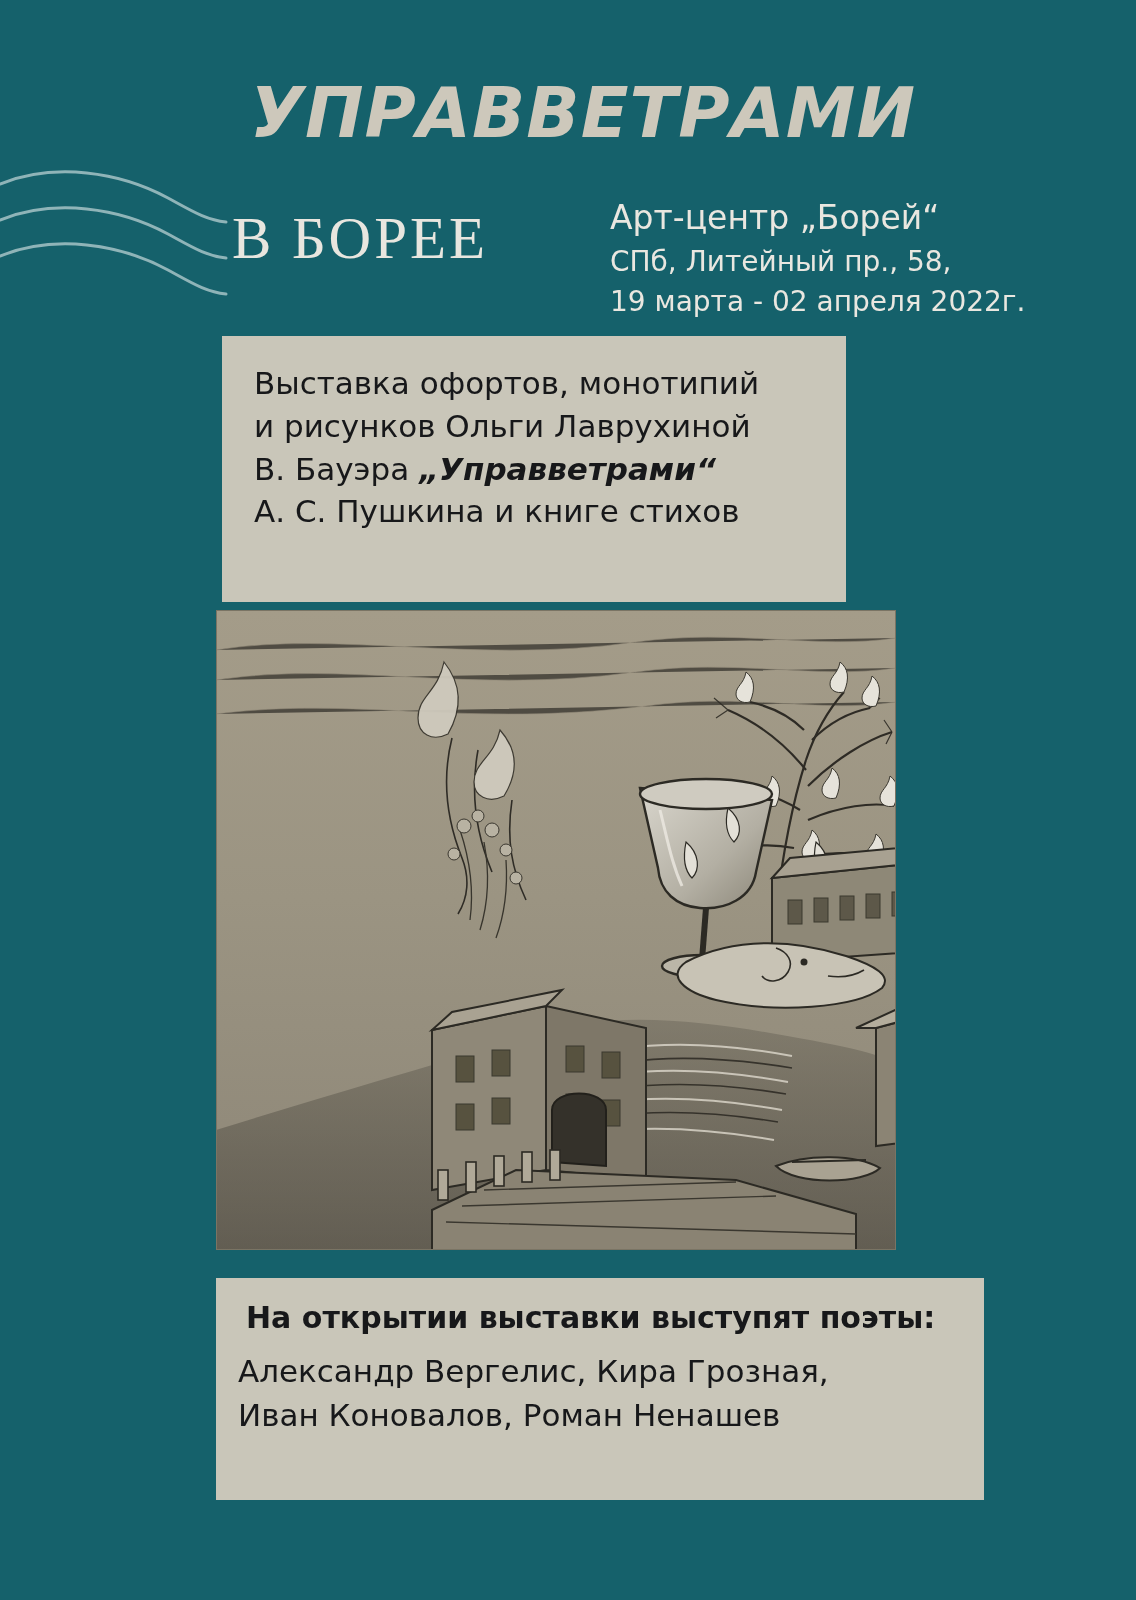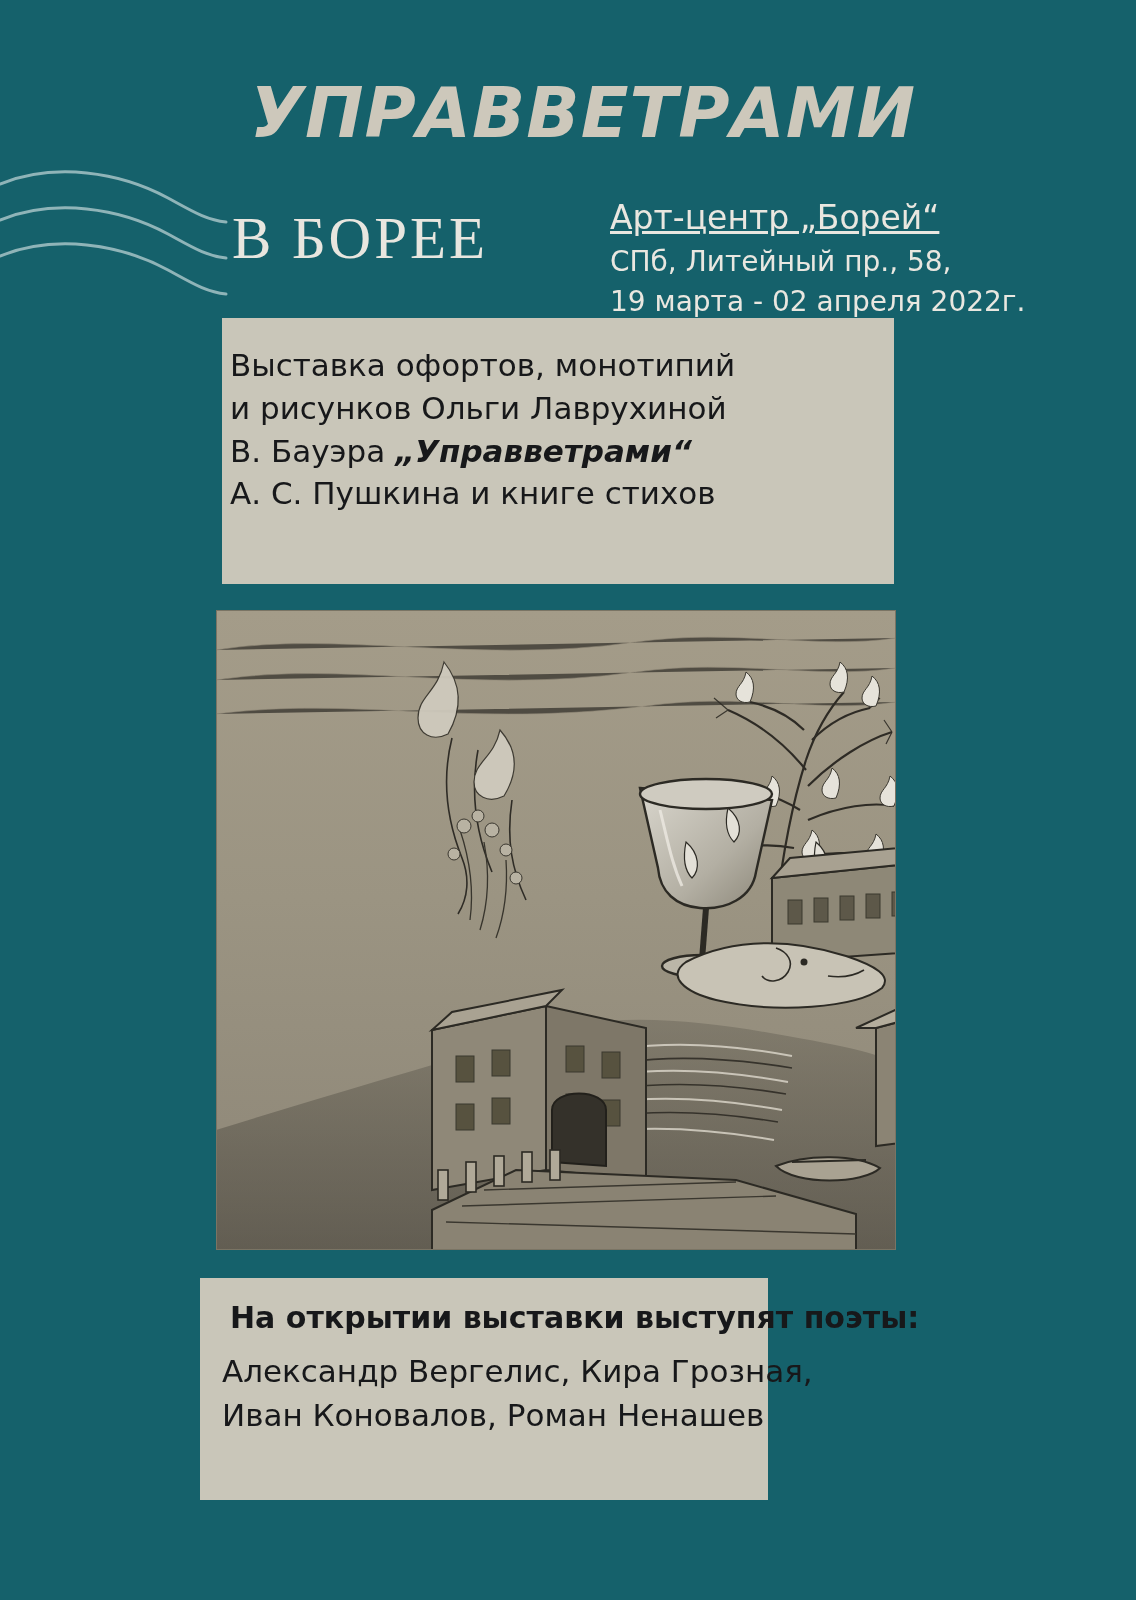--- a/index.html
+++ b/index.html
@@ -64,42 +64,41 @@
     position: absolute;
     left: 610px;
     top: 196px;
     color: #e9e7e0;
     line-height: 1.33;
   }
   .venue .v-name {
     font-size: 33px;
     letter-spacing: 0px;
     white-space: nowrap;
-    text-decoration: underline;
   }
   .venue .v-addr,
   .venue .v-dates {
     font-size: 28px;
     white-space: nowrap;
   }
   .venue .v-addr { margin-top: 3px; }
   .venue .v-dates { margin-top: 3px; }
 
   
   .panel {
     position: absolute;
     background: #c9c6b9;
     color: #17181a;
   }
   .desc {
     left: 222px;
-    top: 318px;
-    width: 672px;
+    top: 336px;
+    width: 624px;
     height: 266px;
-    padding: 26px 0 0 8px;
+    padding: 26px 0 0 32px;
     box-sizing: border-box;
   }
   .desc p {
     margin: 0;
     font-size: 31px;
     line-height: 1.38;
     white-space: nowrap;
   }
   .desc .grp2 { margin-top: 28px; }
   .desc .ital {
@@ -114,23 +113,23 @@
     top: 610px;
     width: 680px;
     height: 640px;
     background: #9b9482;
     overflow: hidden;
   }
   .art svg { display: block; }
 
   
   .poets {
-    left: 200px;
+    left: 216px;
     top: 1278px;
-    width: 568px;
+    width: 768px;
     height: 222px;
     padding: 22px 0 0 22px;
     box-sizing: border-box;
   }
   .poets .hdr {
     font-size: 30px;
     font-weight: bold;
     white-space: nowrap;
     margin: 0 0 14px 8px;
   }

